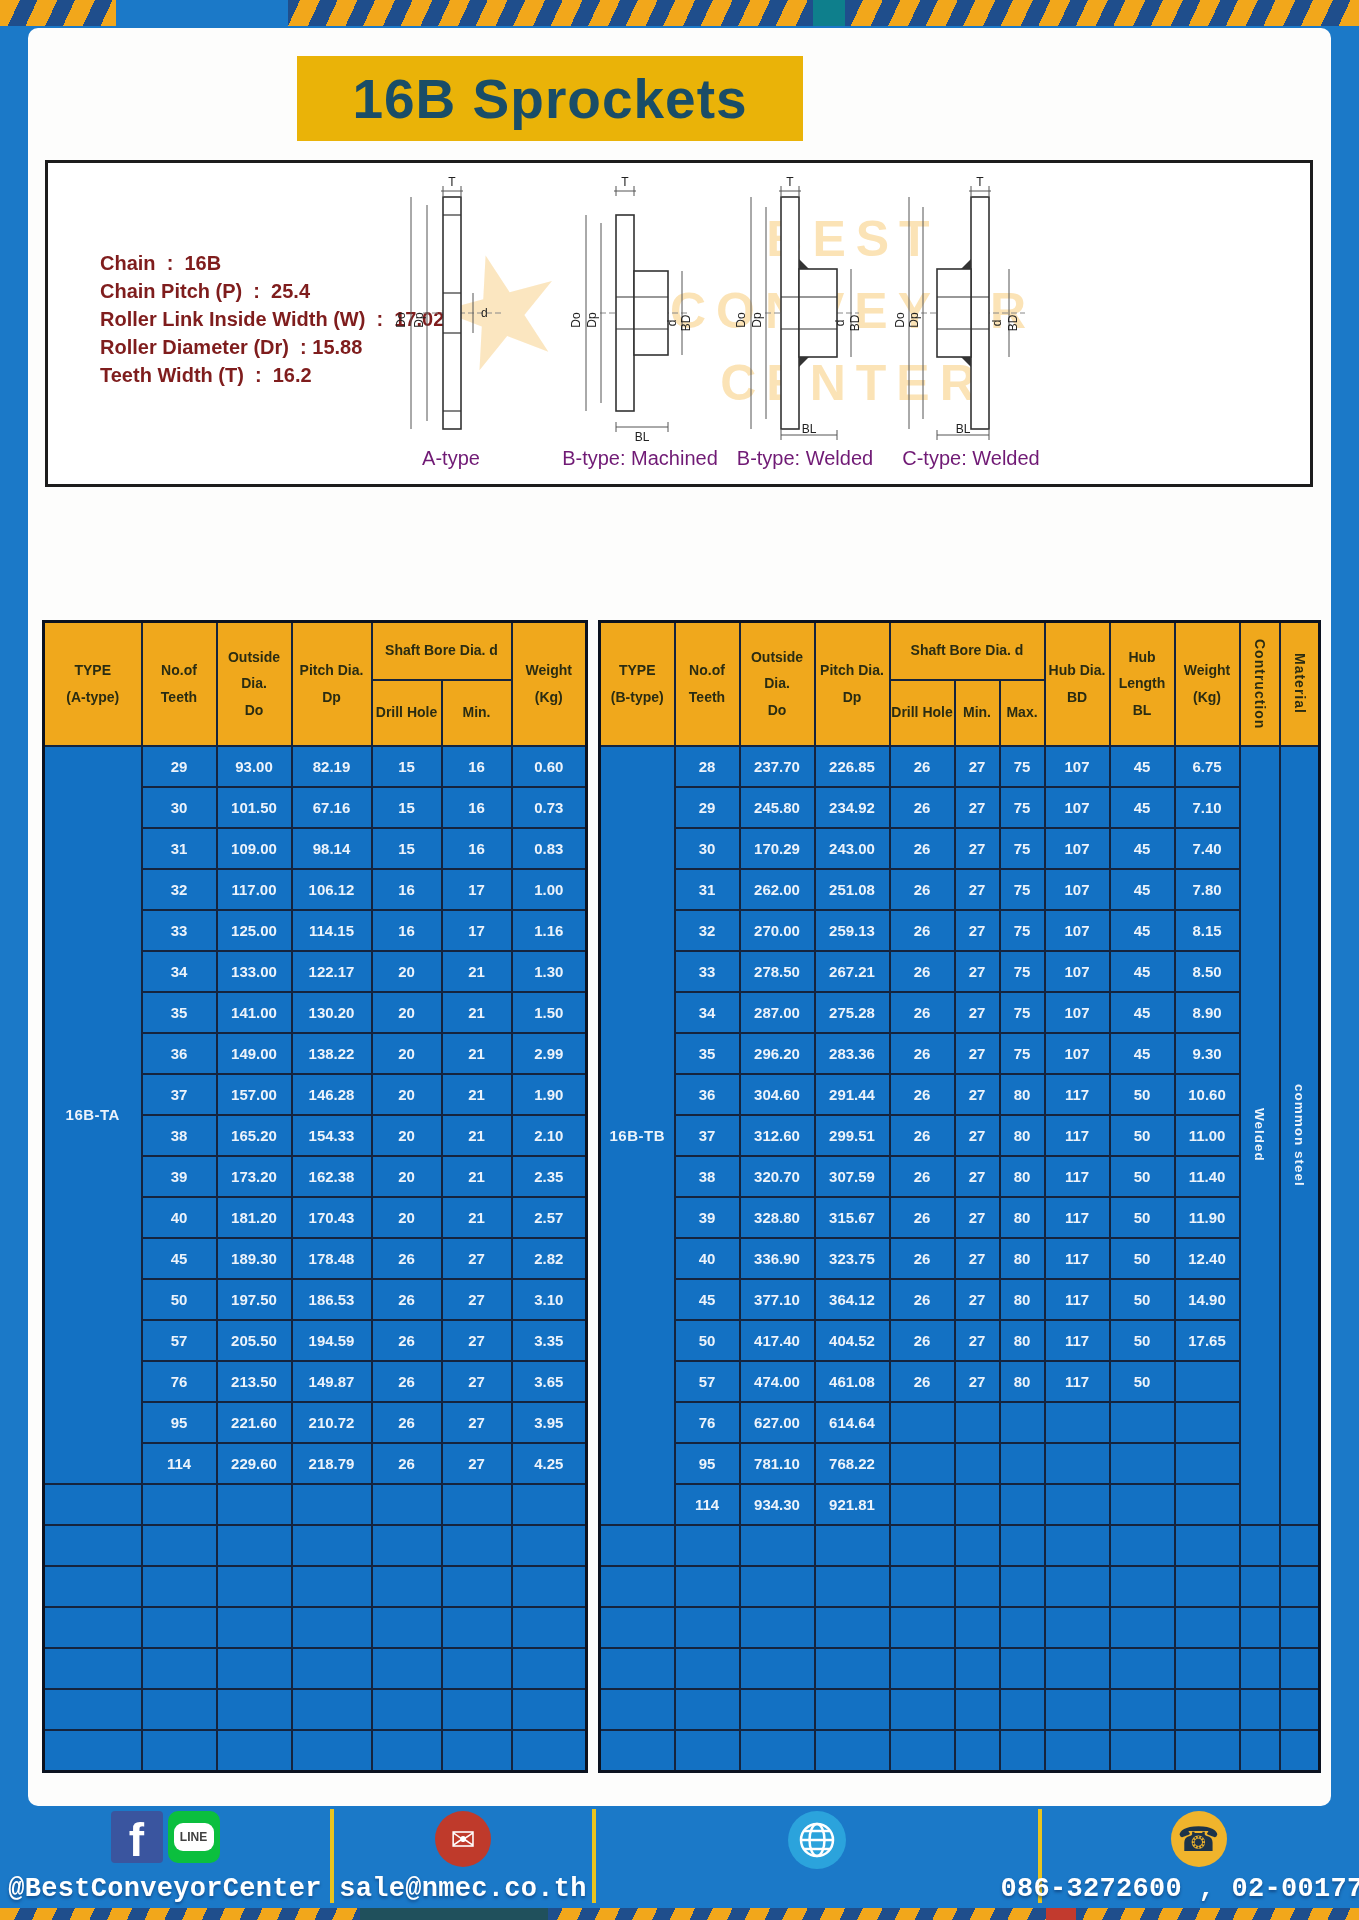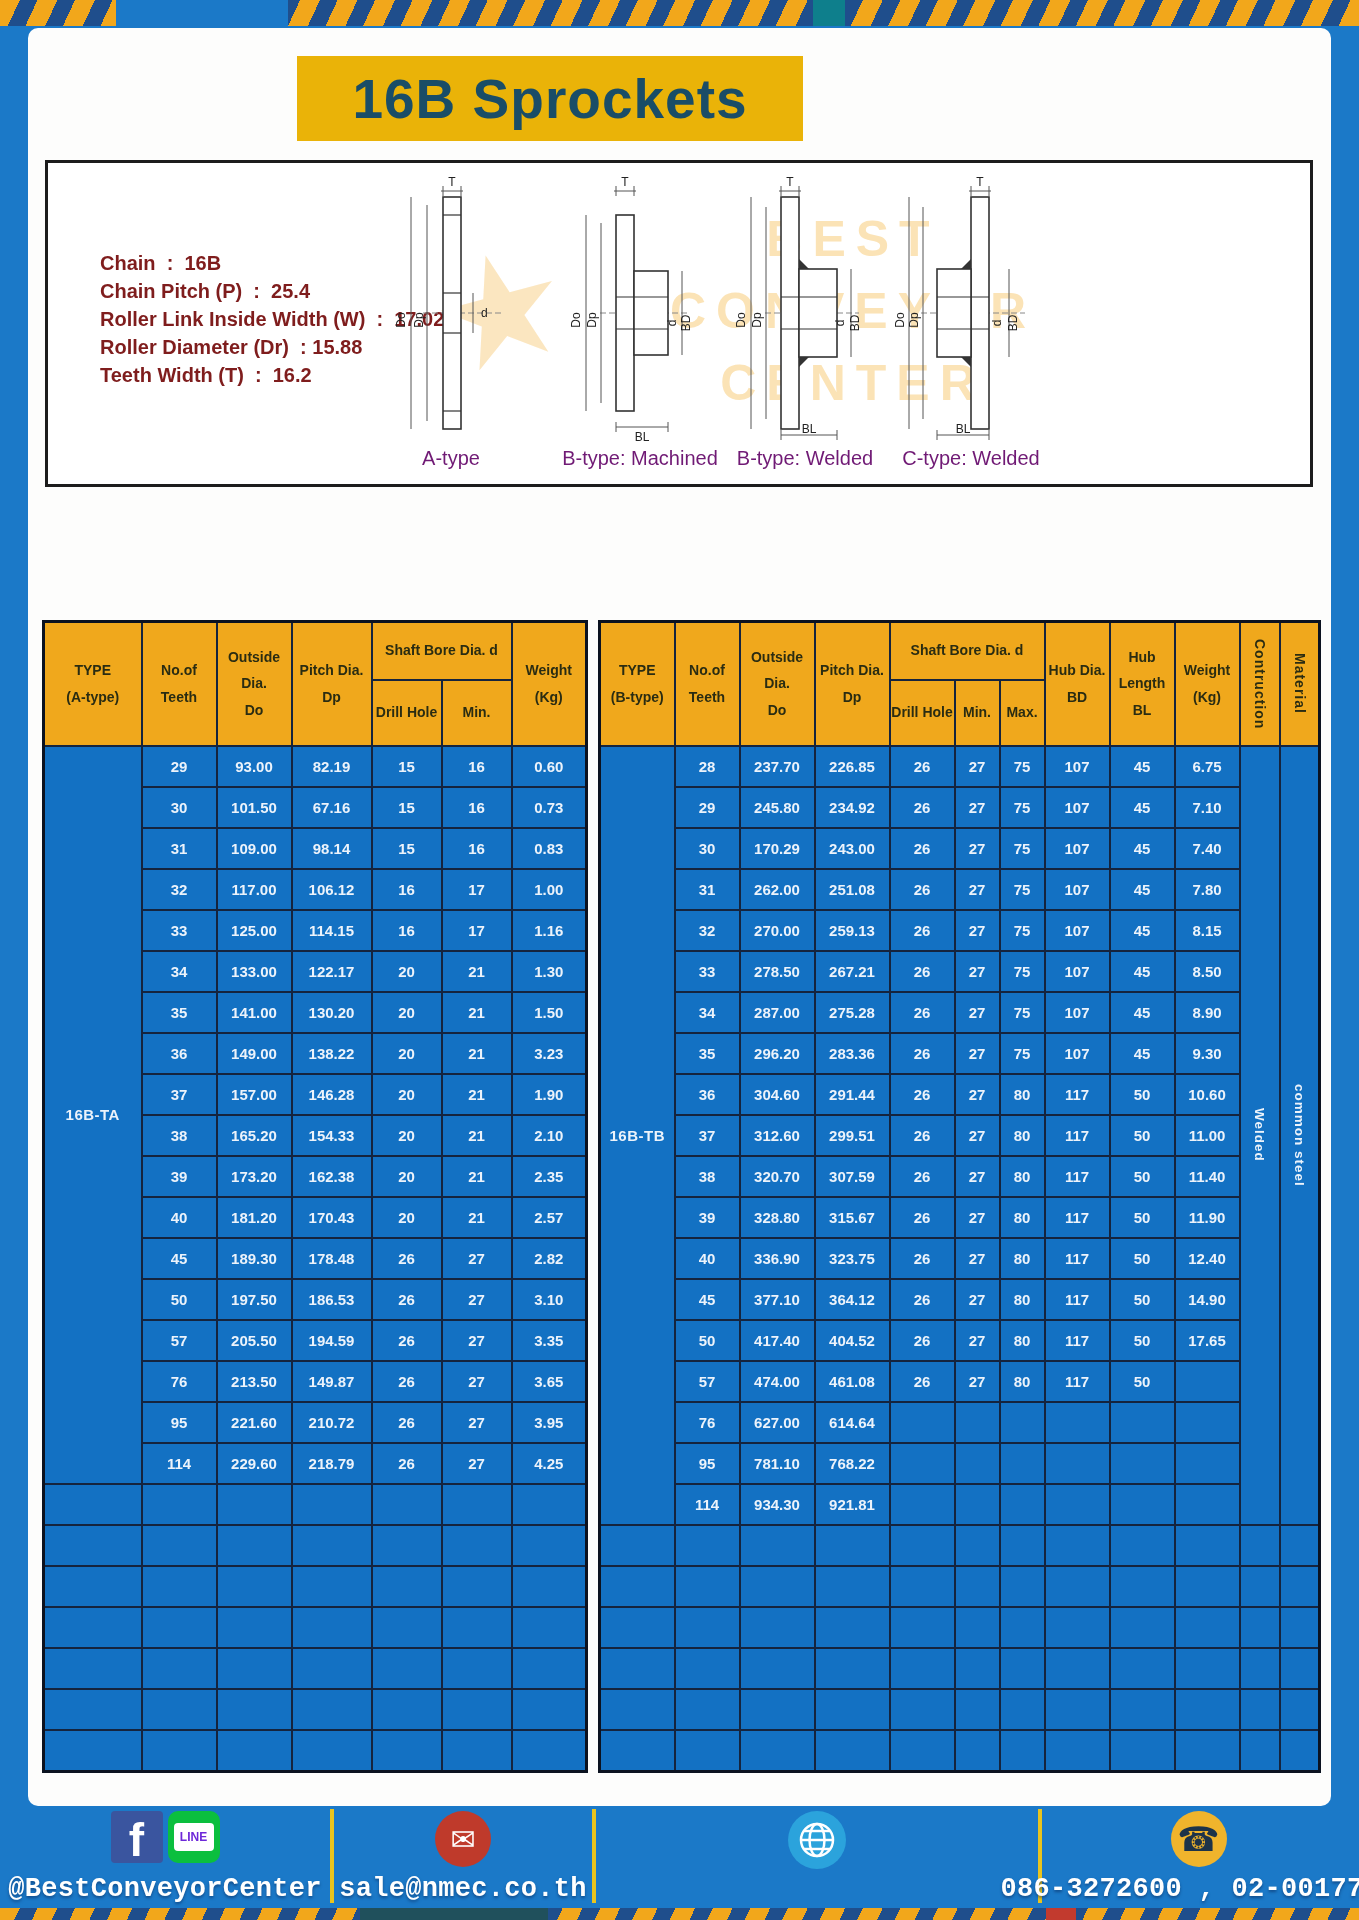--- a/index.html
+++ b/index.html
@@ -50,21 +50,21 @@
   td.vert{writing-mode:vertical-rl;font-size:13.5px;letter-spacing:1px;}
 
   
   .footer{position:absolute;left:0;top:1806px;width:1359px;height:100px;display:flex;align-items:stretch;}
   .f-sec{display:flex;flex-direction:column;align-items:center;justify-content:space-between;padding:5px 0 2px;}
   .f-div{width:4px;background:#e9c41e;margin:3px 0;}
   .f-icons{display:flex;align-items:center;gap:5px;}
   .f-label{color:#ffffff;font-weight:bold;font-size:27px;text-shadow:0 2px 3px rgba(10,40,90,.55);letter-spacing:.3px;white-space:nowrap;font-family:Liberation Mono, monospace;}
   .icon-fb{width:52px;height:52px;background:#3a559f;color:#fff;font-weight:bold;font-size:46px;display:flex;align-items:flex-end;justify-content:center;border-radius:4px;line-height:.95;}
   .icon-line{width:52px;height:52px;background:#0bbf3e;border-radius:10px;display:flex;align-items:center;justify-content:center;}
-  .line-bubble{width:40px;height:28px;background:#fff;border-radius:4px;display:flex;align-items:center;justify-content:center;color:#6d28d9;font-size:12px;font-weight:bold;}
+  .line-bubble{width:40px;height:28px;background:#fff;border-radius:9px;display:flex;align-items:center;justify-content:center;color:#404040;font-size:12px;font-weight:bold;}
   .icon-mail{width:56px;height:56px;border-radius:50%;background:#bf3a2b;color:#fff;font-size:30px;display:flex;align-items:center;justify-content:center;}
   .icon-globe{width:58px;height:58px;border-radius:50%;background:#2ba3dc;display:flex;align-items:center;justify-content:center;}
   .icon-phone{width:56px;height:56px;border-radius:50%;background:#f0b42c;color:#1d3349;font-size:34px;display:flex;align-items:center;justify-content:center;}
 </style>
 </head>
 <body>
 
 <div id="app">
 
   <div id="hazard-top" class="hazard">
@@ -302,21 +302,21 @@
           <td>20</td>
           <td>21</td>
           <td>1.50</td>
         </tr>
         <tr>
           <td>36</td>
           <td>149.00</td>
           <td>138.22</td>
           <td>20</td>
           <td>21</td>
-          <td>3.23</td>
+          <td>2.99</td>
         </tr>
         <tr>
           <td>37</td>
           <td>157.00</td>
           <td>146.28</td>
           <td>20</td>
           <td>21</td>
           <td>1.90</td>
         </tr>
         <tr>

